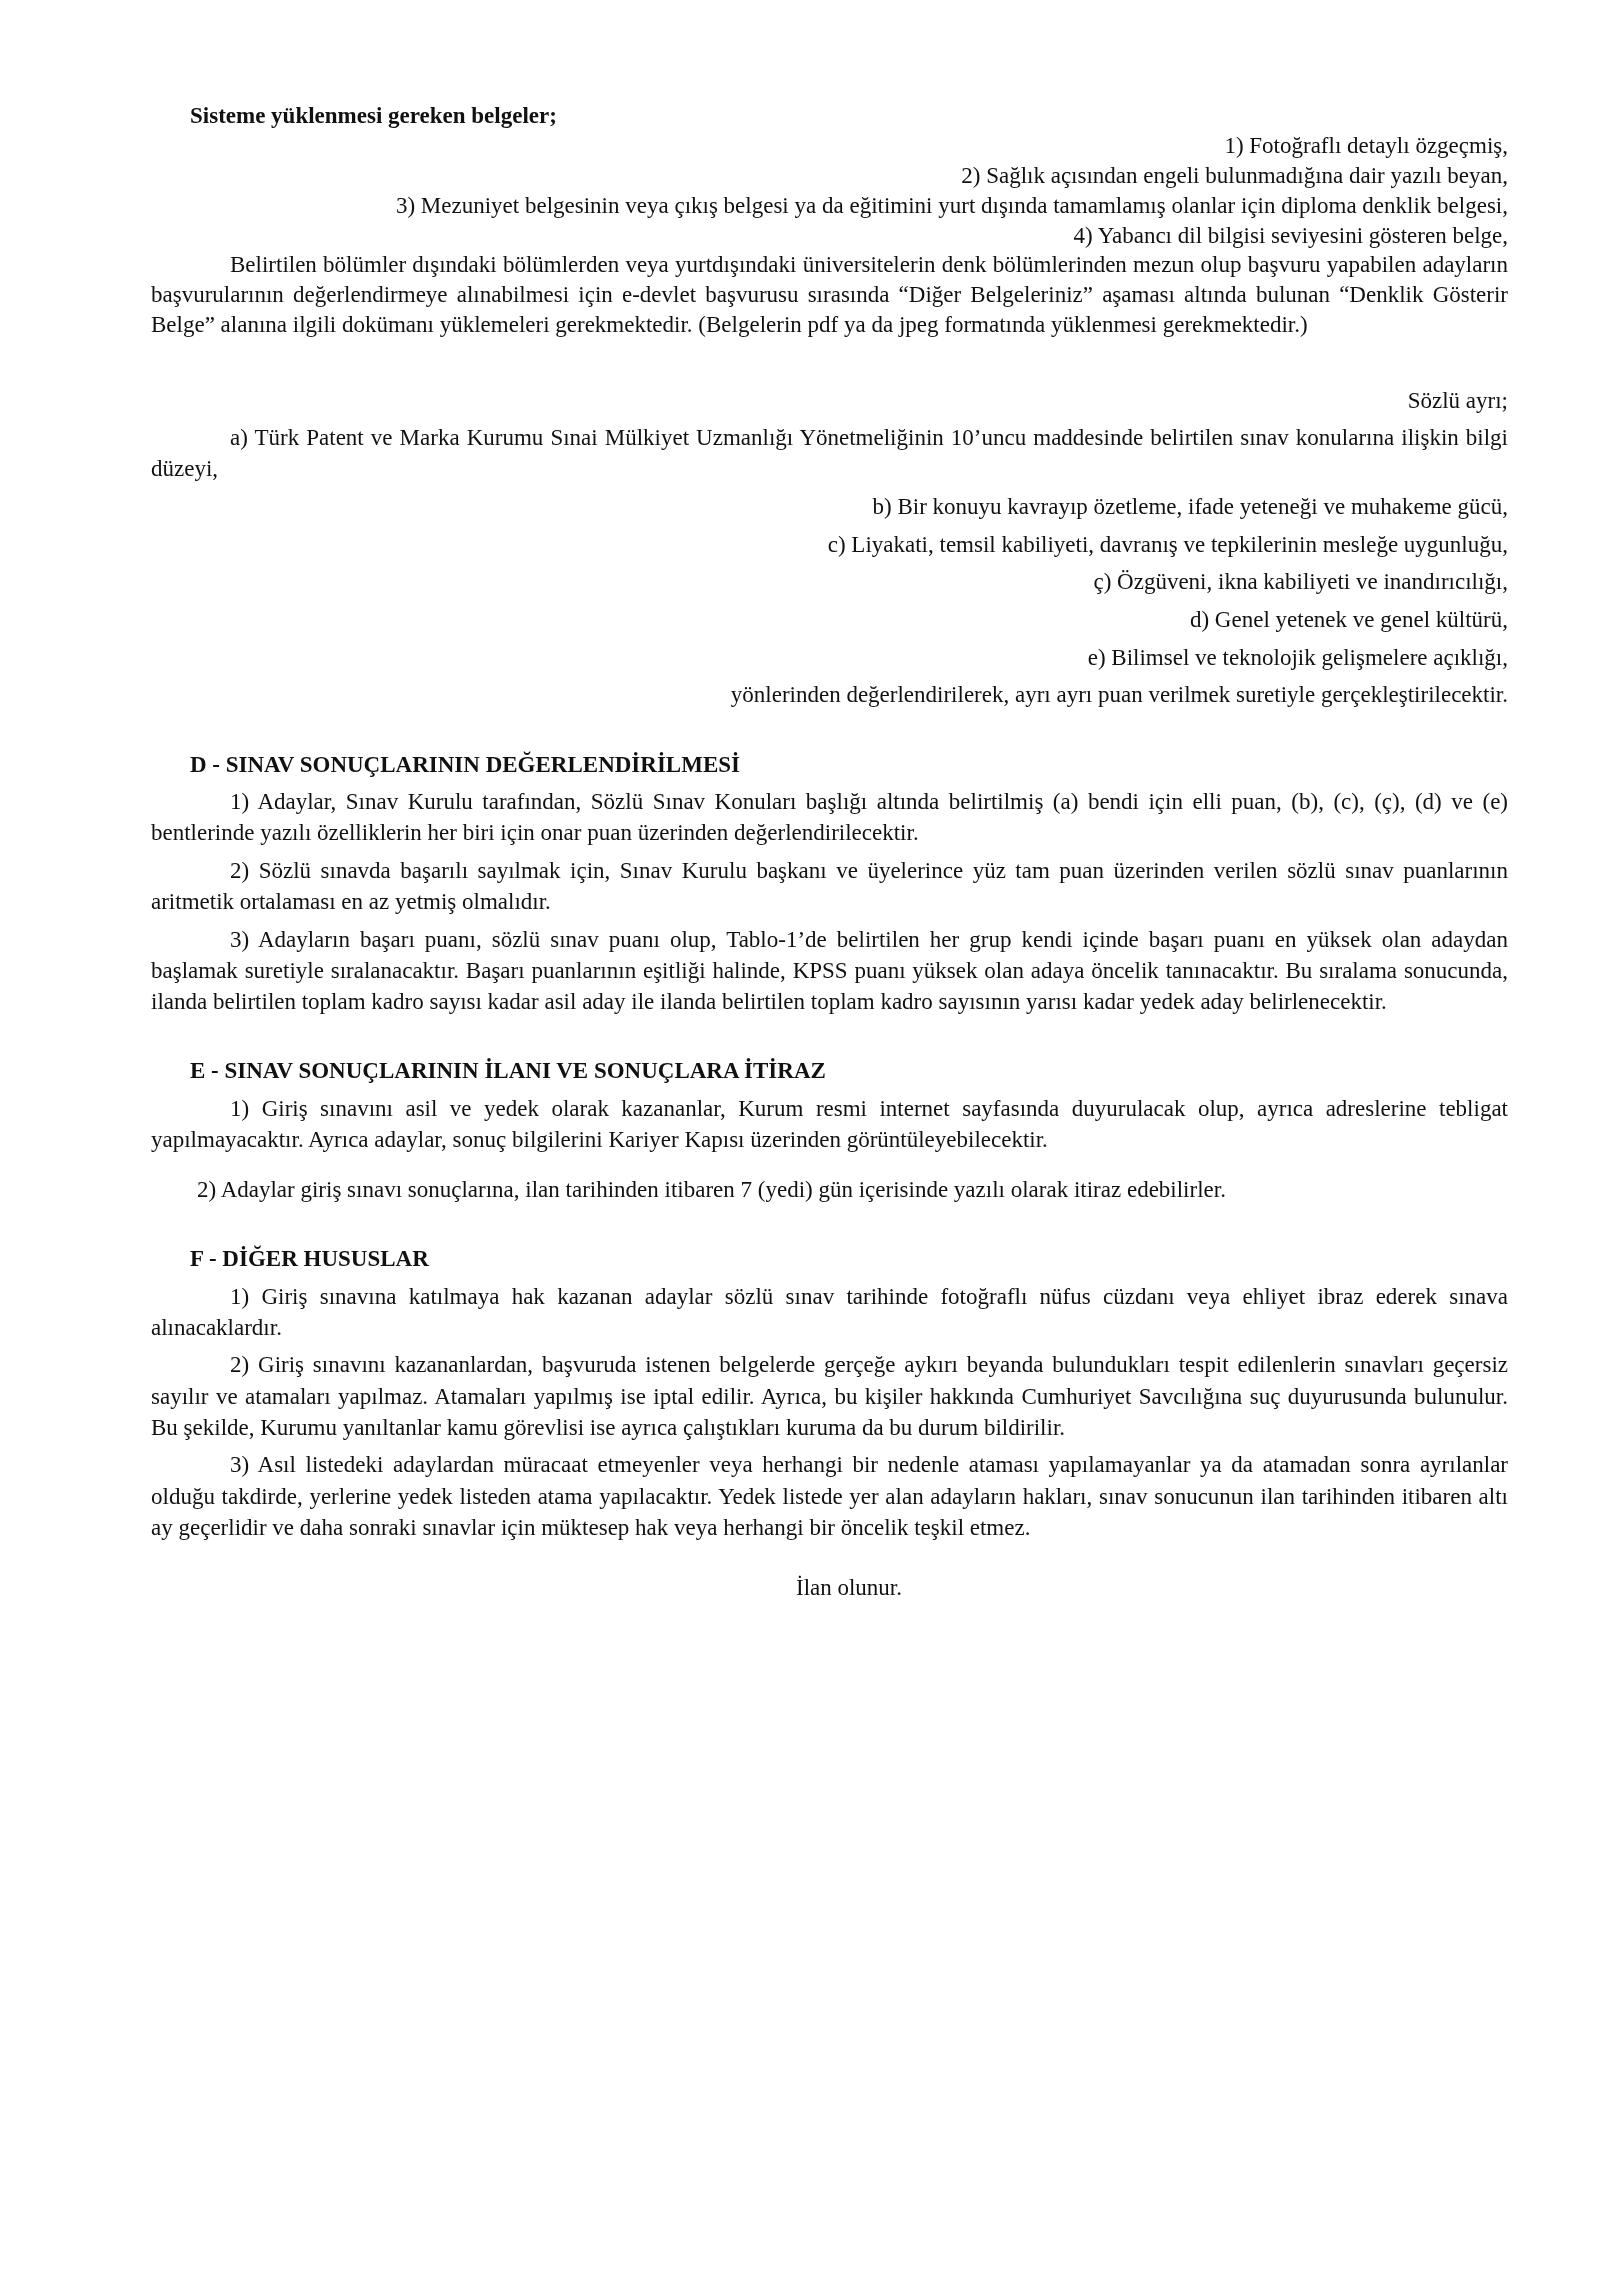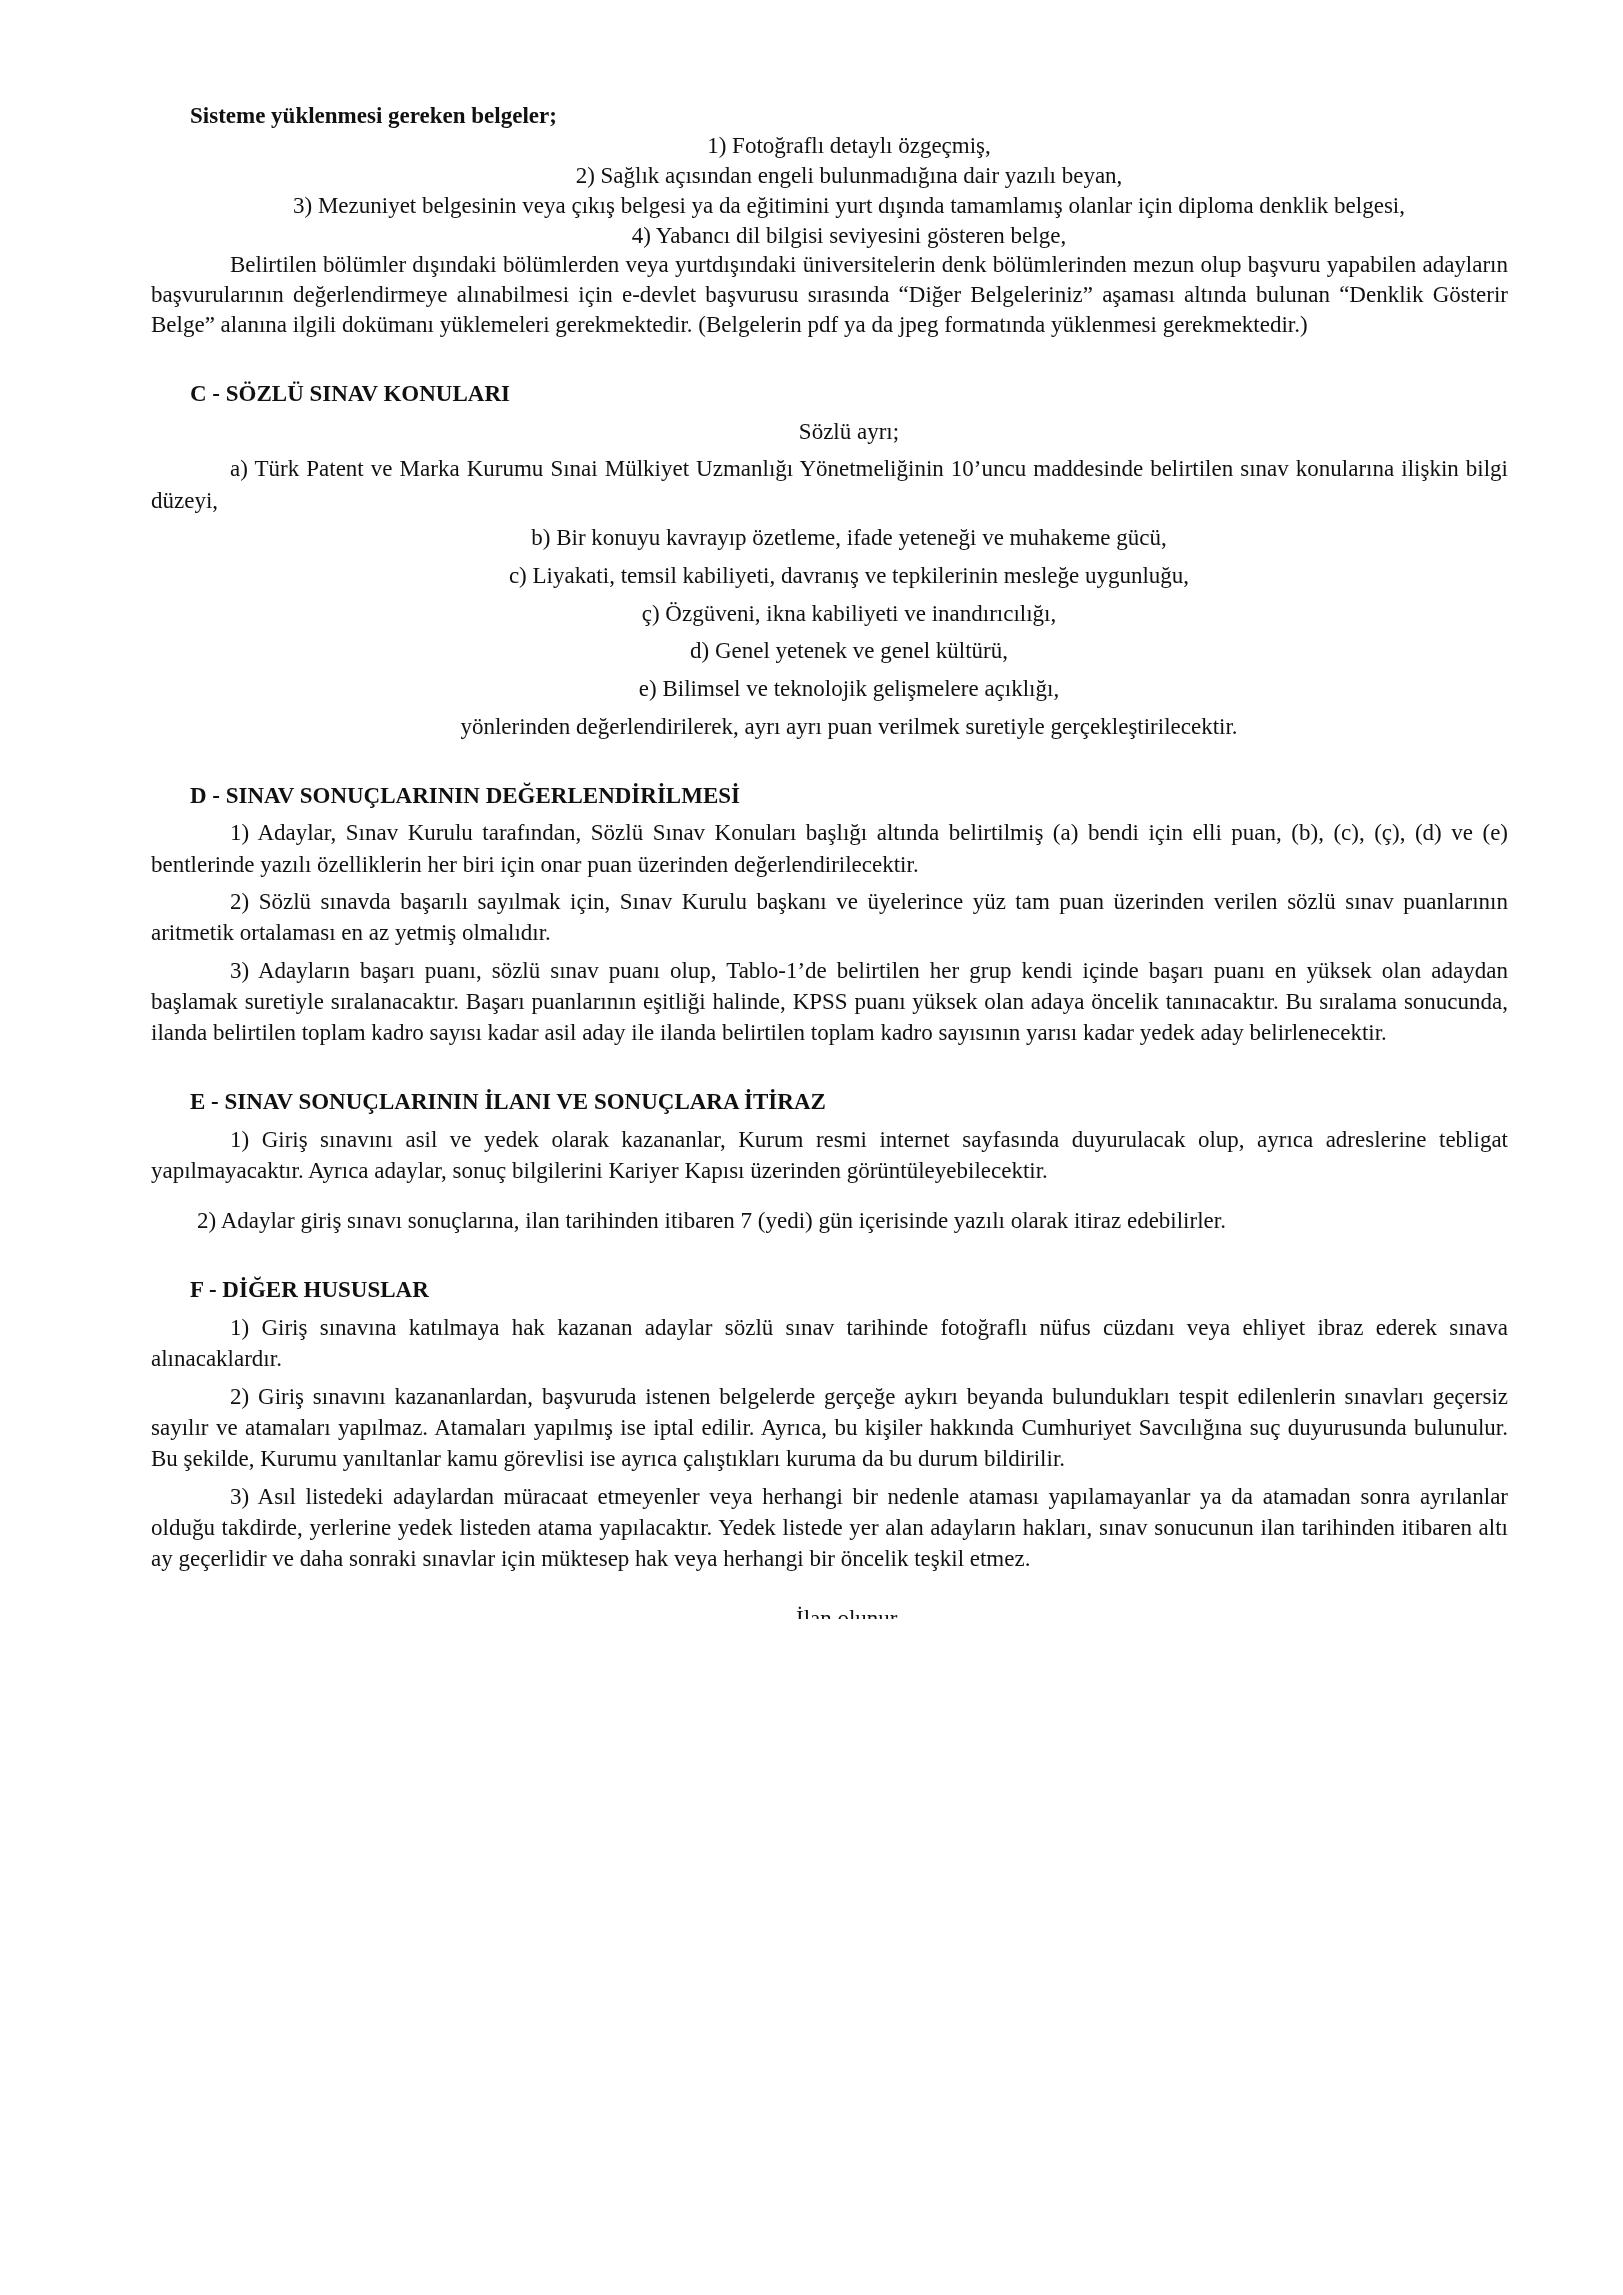--- a/index.html
+++ b/index.html
@@ -26,21 +26,21 @@
     margin: 0;
     font-size: 23px;
     line-height: 1.355;
     text-align: justify;
     text-justify: inter-word;
     color: #111111;
   }
   .tight { line-height: 1.30; }
   
   .line {
-    text-align: center;
+    text-align: right;
     text-indent: 0;
     padding-left: 79px;
   }
   
   .lead-bold {
     font-weight: bold;
     text-align: left;
     padding-left: 79px;
   }
   
@@ -81,21 +81,20 @@
       <p class="line tight">1) Fotoğraflı detaylı özgeçmiş,</p>
       <p class="line tight">2) Sağlık açısından engeli bulunmadığına dair yazılı beyan,</p>
       <p class="line tight">3) Mezuniyet belgesinin veya çıkış belgesi ya da eğitimini yurt dışında tamamlamış olanlar için diploma denklik belgesi,</p>
       <p class="line tight">4) Yabancı dil bilgisi seviyesini gösteren belge,</p>
       <p class="para tight">Belirtilen bölümler dışındaki bölümlerden veya yurtdışındaki üniversitelerin denk bölümlerinden mezun olup başvuru yapabilen adayların başvurularının değerlendirmeye alınabilmesi için e-devlet başvurusu sırasında “Diğer Belgeleriniz” aşaması altında bulunan “Denklik Gösterir Belge” alanına ilgili dokümanı yüklemeleri gerekmektedir. (Belgelerin pdf ya da jpeg formatında yüklenmesi gerekmektedir.)</p>
     </section>
 
     <div class="sp-xl"></div>
 
     <section>
-      <p class="heading">C - SÖZLÜ SINAV KONULARI</p>
       <div class="sp-sm"></div>
       <p class="line">Sözlü ayrı;</p>
       <div class="sp-sm"></div>
       <p class="para">a) Türk Patent ve Marka Kurumu Sınai Mülkiyet Uzmanlığı Yönetmeliğinin 10’uncu maddesinde belirtilen sınav konularına ilişkin bilgi düzeyi,</p>
       <div class="sp-sm"></div>
       <p class="line">b) Bir konuyu kavrayıp özetleme, ifade yeteneği ve muhakeme gücü,</p>
       <div class="sp-sm"></div>
       <p class="line">c) Liyakati, temsil kabiliyeti, davranış ve tepkilerinin mesleğe uygunluğu,</p>
       <div class="sp-sm"></div>
       <p class="line">ç) Özgüveni, ikna kabiliyeti ve inandırıcılığı,</p>

